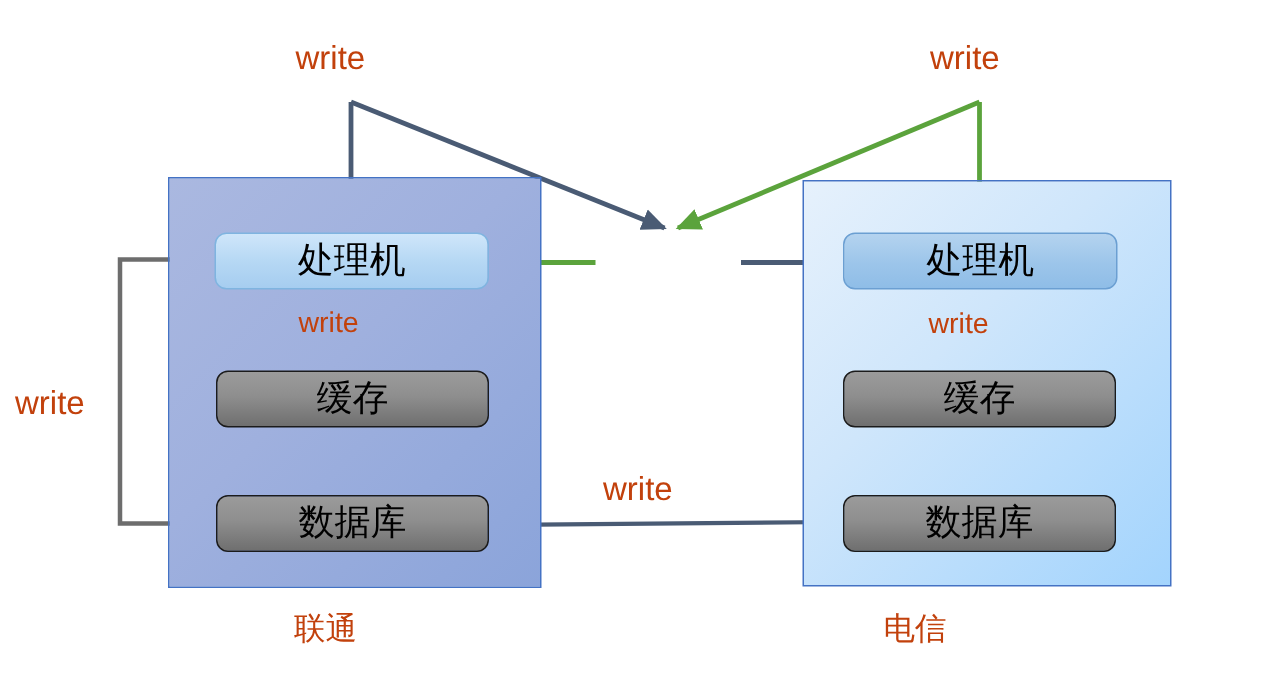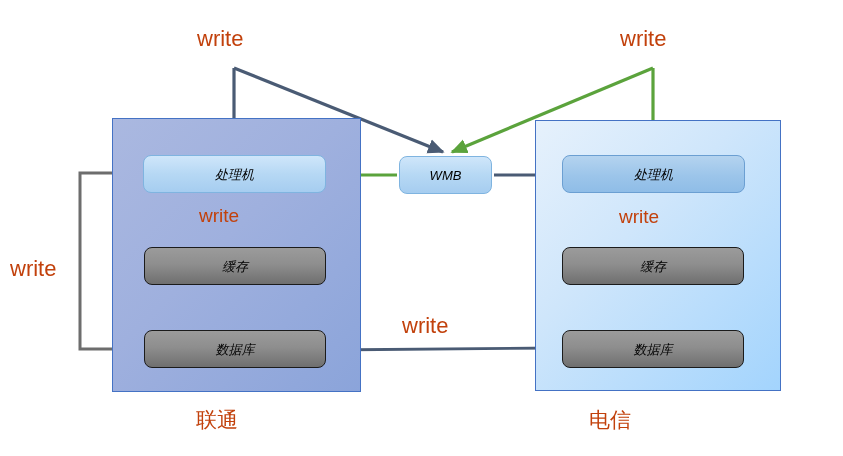--- a/index.html
+++ b/index.html
@@ -45,25 +45,24 @@
   }
 
   
   .node {
     position: absolute;
     box-sizing: border-box;
     display: flex;
     align-items: center;
     justify-content: center;
     border-radius: 8px;
-    font-size: 13px;
+    font-size: 24px;
     color: #000000;
     white-space: nowrap;
     line-height: 1;
-    font-style: italic;
   }
   .node-blue {
     background: linear-gradient(180deg, #cfe6fa 0%, #b6d8f4 50%, #a6cdf0 100%);
     border: 1.4px solid #7fb4e0;
   }
   .node-blue-dark {
     background: linear-gradient(180deg, #b4d3ef 0%, #9cc5ea 55%, #8fbde7 100%);
     border: 1.4px solid #6b9fd2;
   }
   .node-gray {
@@ -148,23 +147,20 @@
   <div class="node node-blue n-proc-l">
     <span>处理机</span>
   </div>
   <div class="node node-gray n-cache-l">
     <span>缓存</span>
   </div>
   <div class="node node-gray n-db-l">
     <span>数据库</span>
   </div>
 
-  <div class="node node-blue n-wmb">
-    <span>WMB</span>
-  </div>
 
   <div class="node node-blue-dark n-proc-r">
     <span>处理机</span>
   </div>
   <div class="node node-gray n-cache-r">
     <span>缓存</span>
   </div>
   <div class="node node-gray n-db-r">
     <span>数据库</span>
   </div>

